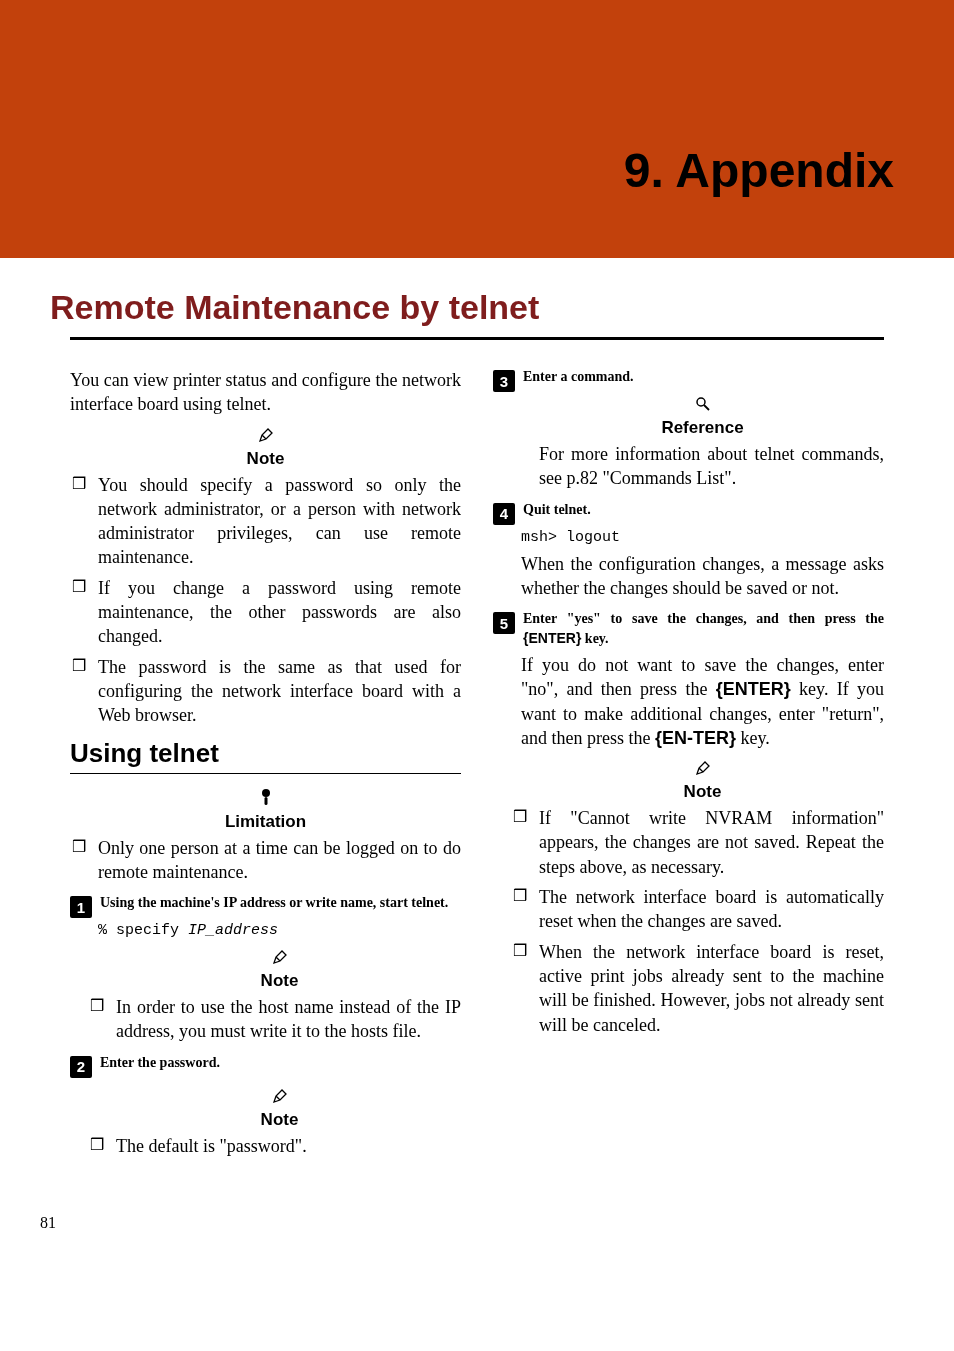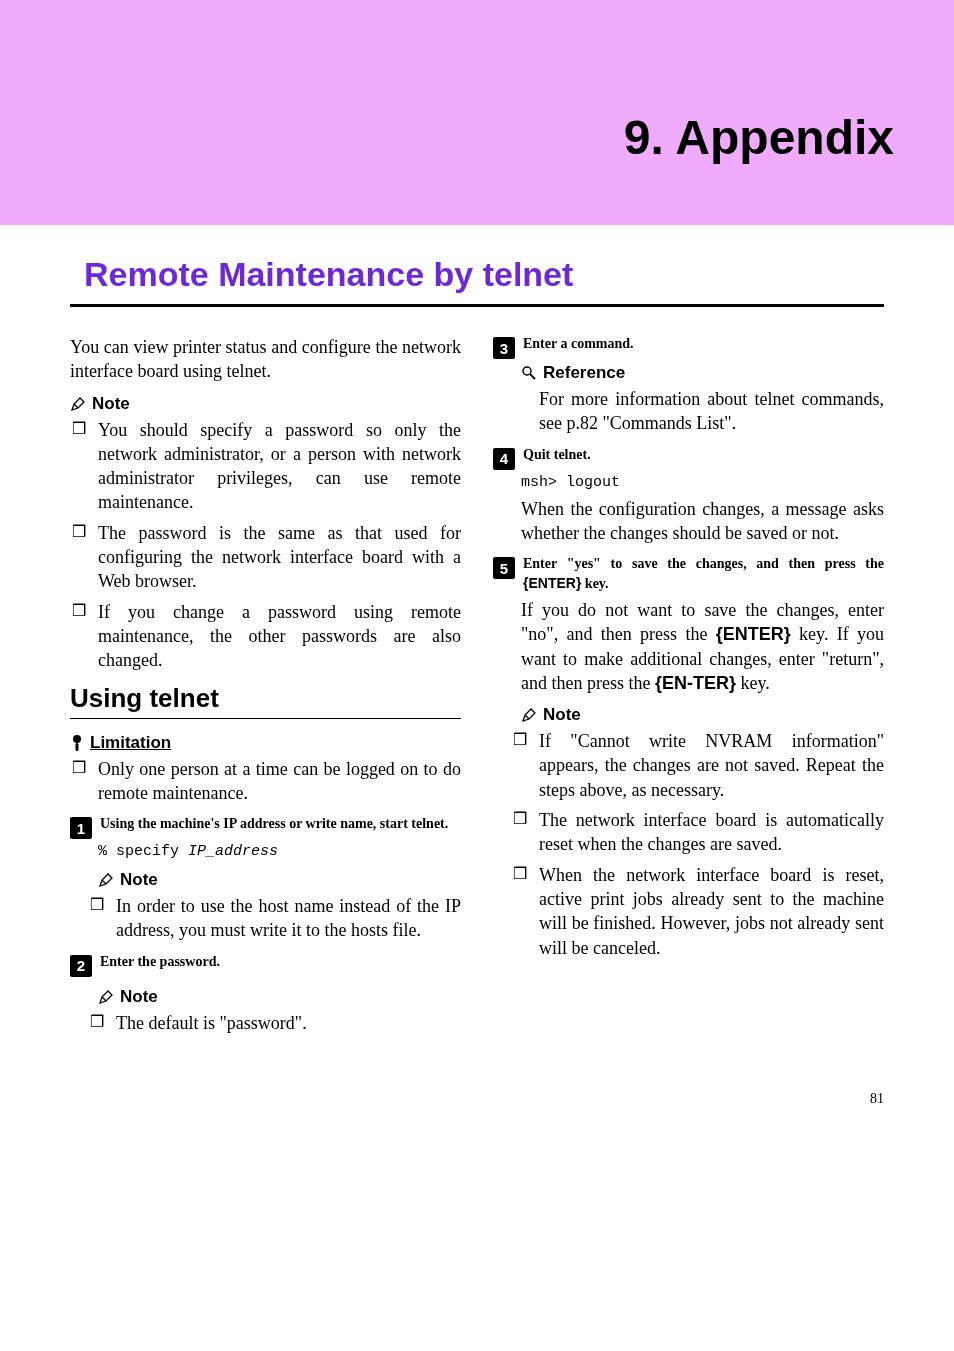--- a/index.html
+++ b/index.html
@@ -1,33 +1,33 @@
 <!DOCTYPE html>
 <html><head>
 <meta charset="utf-8">
 <style>
   * { box-sizing: border-box; margin: 0; padding: 0; }
   html, body { width: 954px; background: #fff; font-family: "Palatino Linotype", Palatino, "Book Antiqua", Georgia, serif; color: #000; }
   .page { width: 954px; padding: 0; position: relative; }
 
   
-  .band { background: #f0abfc; height: 225px; position: relative; }
+  .band { background: #c2410c; height: 258px; position: relative; }
   .band .chapter { position:absolute; right: 60px; bottom: 60px; font-family: Arial, Helvetica, sans-serif; font-weight: 700; font-size: 48px; color: #000; }
 
   
-  h1.section { font-family: Arial, Helvetica, sans-serif; font-weight: 700; font-size: 34px; margin: 30px 70px 10px 84px; color:#6d28d9; }
+  h1.section { font-family: Arial, Helvetica, sans-serif; font-weight: 700; font-size: 34px; margin: 30px 70px 10px 50px; color:#7f1d1d; }
   h1.section + .rule { height: 3px; background:#000; margin: 8px 70px 28px 70px; }
 
   
   .cols { display: flex; gap: 32px; padding: 0 70px 40px 70px; }
   .col { flex: 1 1 0; min-width: 0; }
 
   p.body { font-size: 18px; line-height: 1.35; text-align: justify; margin-bottom: 6px; }
-  .note-label, .limit-label, .ref-label { font-family: Arial, Helvetica, sans-serif; font-weight: 700; font-size: 17px; display: flex; align-items:center; gap:6px; margin-top:10px; margin-bottom:4px; }
-  .limit-label { margin-top:6px;text-decoration:underline; }
+  .note-label, .limit-label, .ref-label { font-family: Arial, Helvetica, sans-serif; font-weight: 700; font-size: 17px; display: flex; align-items:center; gap:6px; margin-top:10px; margin-bottom:4px;flex-direction:column; }
+  .limit-label { margin-top:6px; }
   .ref-label { margin-top:2px; }
 
   ul.square { list-style: none; padding-left: 0; margin: 0 0 10px 0; }
   ul.square > li { position: relative; padding-left: 28px; font-size: 18px; line-height:1.35; text-align: justify; margin-bottom: 6px; }
   ul.square > li::before { content:"❒"; position:absolute; left:2px; top:0; font-size:16px; }
 
   ul.nested { list-style:none; padding-left:0; margin:0; }
   ul.nested > li { position:relative; padding-left: 46px; font-size:18px; line-height:1.35; text-align: justify; margin-bottom:6px; }
   ul.nested > li::before { content:"❒"; position:absolute; left:20px; top:0; font-size:16px; }
 
@@ -43,21 +43,21 @@
   .mono .ital { font-style: italic; }
 
   p.follow { font-size:18px; line-height:1.35; text-align: justify; padding-left:28px; margin-bottom:6px; }
   p.follow .kb { font-family: Arial, Helvetica, sans-serif; font-weight:700; }
 
   .note-indent { padding-left:28px; }
   .ref-indent { padding-left:28px; }
 
   .ref-body { font-size:18px; line-height:1.35; text-align: justify; padding-left:46px; margin-bottom:8px; }
 
-  .pagenum { text-align:right; padding: 10px 70px 30px 0; font-size:14px; }
+  .pagenum { text-align:left; padding: 10px 70px 30px 0; font-size:16px;margin-left:40px; }
 
   
   .pencil-icon svg, .ref-icon svg, .limit-icon svg { display:block; }
 </style>
 </head>
 <body>
 
 <div class="page">
 
   <div class="band">
@@ -75,22 +75,22 @@
       <div class="note-label">
         <span class="pencil-icon">
           <svg width="16" height="16" viewBox="0 0 16 16">
               <path d="M2 14 L4 8 L10 2 L14 6 L8 12 L2 14 Z M4 8 L8 12" fill="none" stroke="#000" stroke-width="1.3"></path>
             </svg>
         </span>
         <span>Note</span>
       </div>
       <ul class="square">
         <li>You should specify a password so only the network administrator, or a person with network administrator privileges, can use remote maintenance.</li>
+        <li>If you change a password using remote maintenance, the other passwords are also changed.</li>
         <li>The password is the same as that used for configuring the network interface board with a Web browser.</li>
-        <li>If you change a password using remote maintenance, the other passwords are also changed.</li>
       </ul>
 
       <h2 class="sub">Using telnet</h2>
       <div class="thinrule"></div>
 
 
       <div class="limit-label">
         <span class="limit-icon">
           <svg width="14" height="18" viewBox="0 0 14 18">
               <circle cx="7" cy="5" r="4" fill="#000"></circle>

